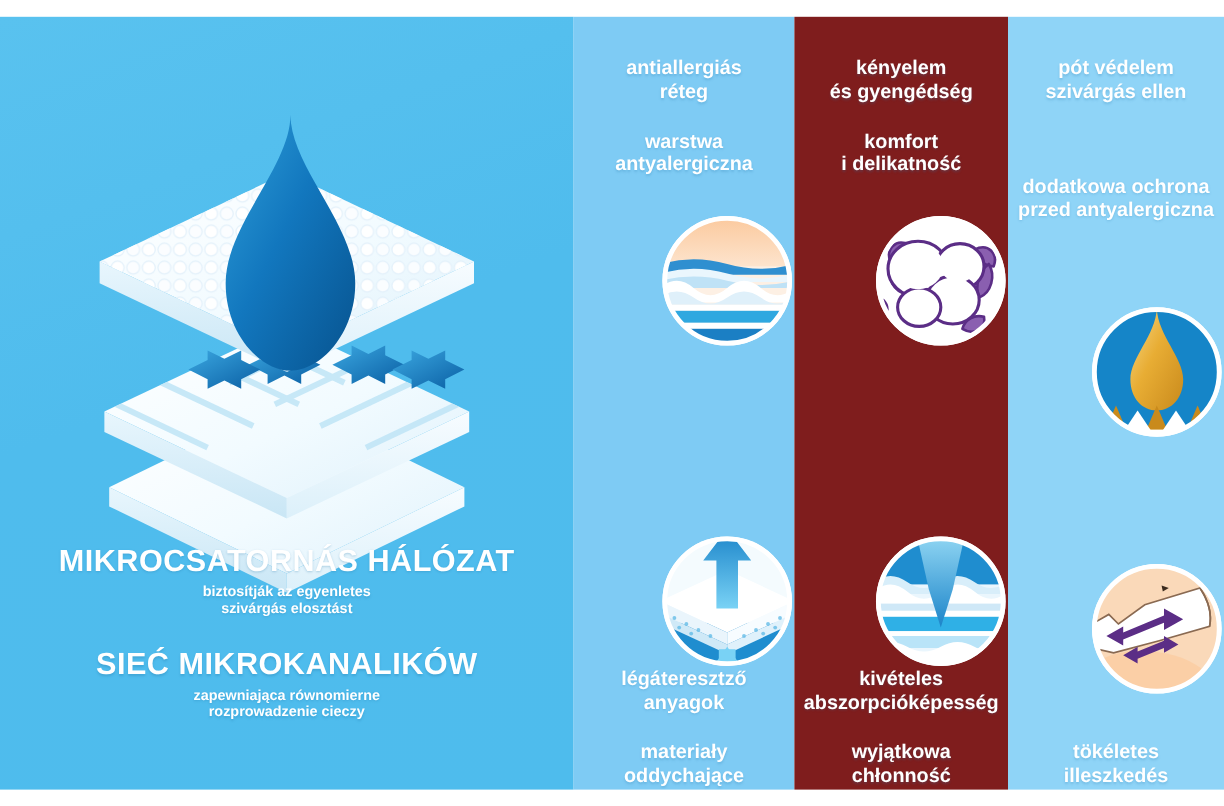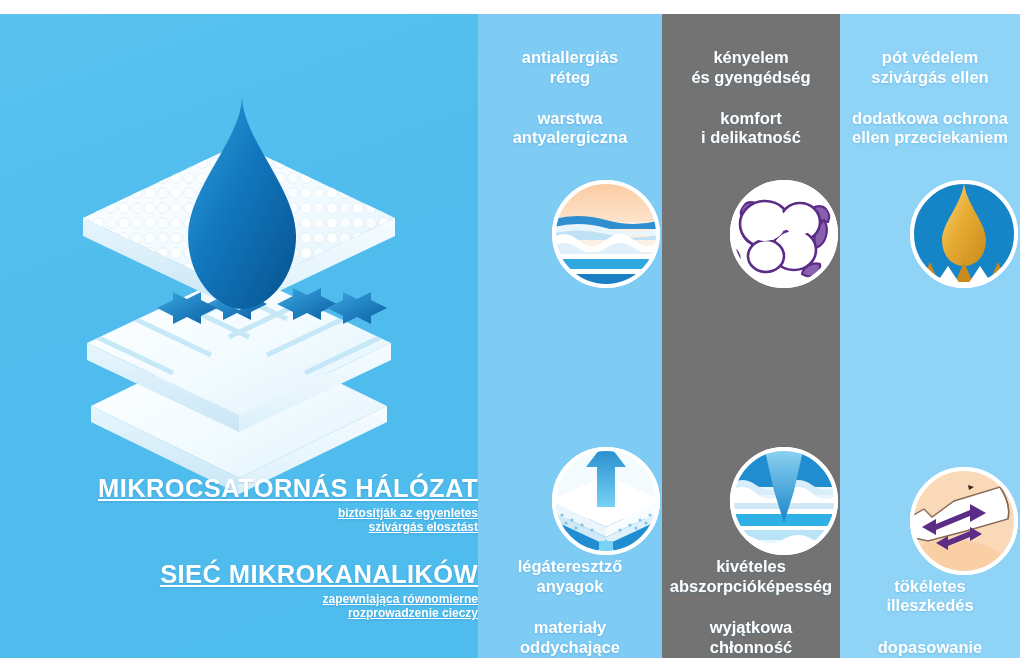--- a/index.html
+++ b/index.html
@@ -24,44 +24,43 @@
     overflow:hidden;
     flex:0 0 478px;
   }
 
   .layers-wrap{
     position:absolute;left:50%;top:52px;transform:translateX(-50%);
     width:400px;height:400px;
   }
 
   .left-text{
-    position:absolute;left:0;right:0;top:460px;
-    text-align:right;color:#ffffff;
+    position:absolute;left:0;right:0;top:440px;
+    text-align:center;color:#ffffff;
     text-shadow:0 1px 2px rgba(30,110,160,.28);
-    text-decoration:underline;
   }
   .lt-head{
     font-size:25.5px;font-weight:bold;letter-spacing:.4px;line-height:1.12;
     margin:0 0 3px 0;
   }
   .lt-sub{
     font-size:12px;font-weight:bold;line-height:1.2;margin:0;
   }
   .lt-gap{height:26px;}
 
   
   .cols{display:flex;flex:1 1 auto;height:644px;}
   .col{
     position:relative;height:644px;
     display:flex;flex-direction:column;align-items:flex-end;
     overflow:hidden;
   }
   .col-1{width:184px;background:#7ecbf4;}
-  .col-2{width:178px;background:#737373;}
-  .col-3{width:180px;background:#8fd4f7;}
+  .col-2{width:178px;background:#7f1d1d;}
+  .col-3{width:180px;background:#8fd4f7;gap:38px;}
 
   .cap{
     color:#ffffff;font-weight:bold;text-align:center;line-height:1.2;
     text-shadow:0 1px 2px rgba(40,120,170,.25);
     width:100%;padding:0 4px;box-sizing:border-box;
   }
   .cap-hu{font-size:16.5px;}
   .cap-pl{font-size:16.5px;}
 
   .cap-top-hu{margin-top:34px;}
@@ -378,21 +377,21 @@
         </div>
       </div>
 
       <div class="col col-3">
         <div class="cap cap-hu cap-top-hu">
           <div>pót védelem</div>
           <div>szivárgás ellen</div>
         </div>
         <div class="cap cap-pl cap-top-pl">
           <div>dodatkowa ochrona</div>
-          <div>ellen przeciekaniem</div>
+          <div>przed antyalergiczna</div>
         </div>
 
         <div class="icon-slot icon-top">
           <svg viewBox="0 0 112 112" width="112" height="112">
             <defs>
               <clipPath id="c5">
                   <circle cx="56" cy="56" r="52"></circle>
                 </clipPath>
               <linearGradient id="goldG" x1="0" y1="0" x2="1" y2="1">
                 <stop offset="0%" stop-color="#f7d98a"></stop>

